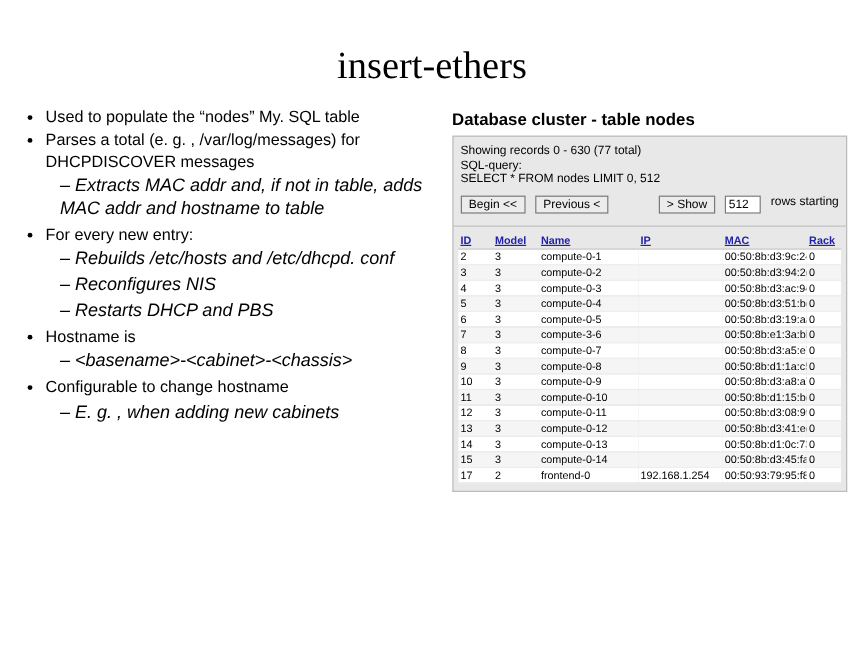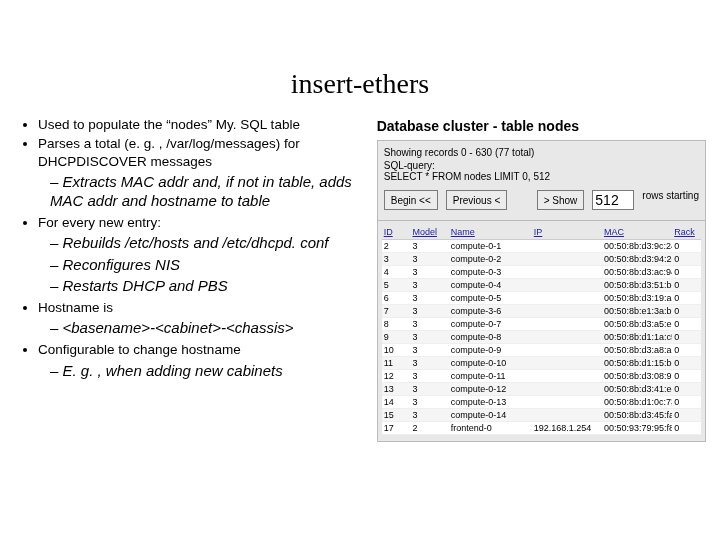--- a/index.html
+++ b/index.html
@@ -1,34 +1,34 @@
 <!DOCTYPE html>
 <html><head>
 <meta charset="utf-8">
 <style>
   * { margin: 0; padding: 0; box-sizing: border-box; }
   body { width: 720px; height: 540px; background: #fff; font-family: Verdana, Arial, sans-serif; position: relative; }
-  .title { font-family: Georgia, 'Times New Roman', serif; font-size: 28px; text-align: center; padding-top: 36px; font-weight: normal; margin-top: 32px; }
+  .title { font-family: Georgia, 'Times New Roman', serif; font-size: 32px; text-align: center; padding-top: 36px; font-weight: normal; }
   .content { display: flex; padding: 16px 14px 0 14px; }
   .bullets { width: 52%; font-size: 13.5px; line-height: 1.28; }
   .bullets ul { list-style: disc; padding-left: 24px; }
   .bullets ul ul { list-style: none; padding-left: 12px; margin-top: 2px; margin-bottom: 4px; font-size: 15px; font-style: italic; }
   .bullets ul ul li::before { content: "–  "; }
   .bullets li { margin-bottom: 2px; }
   .panel { width: 48%; margin-left: 6px; }
   .panel-header { font-family: Arial, sans-serif; font-size: 14px; font-weight: bold; padding: 2px 0 6px 0; }
   .panel-bar { background: #e8e8e8; border: 1px solid #bbb; padding: 6px 6px 10px 6px; font-family: Arial, sans-serif; font-size: 10px; }
   .panel-bar .records { margin-bottom: 2px; }
   .controls { display: flex; gap: 8px; margin-top: 8px; }
   .controls button { font-family: Arial, sans-serif; font-size: 10px; padding: 1px 6px; border: 1px solid #7a7a7a; background: #ececec; }
-  .controls input { width: 42px; font-size: 14px; padding: 1px 2px; border: 1px solid #7a7a7a; }
+  .controls input { width: 30px; font-size: 10px; padding: 1px 2px; border: 1px solid #7a7a7a; }
   .controls .rows-label { font-size: 10px; }
   .table-wrap { background: #e8e8e8; border: 1px solid #bbb; border-top: none; padding: 4px 4px 6px 4px; }
   table.nodes { width: 100%; border-collapse: collapse; font-family: Arial, sans-serif; font-size: 9px; table-layout: fixed; }
-  table.nodes th { text-align: left; color: #2020aa; font-weight: normal; padding: 2px 2px; border-bottom: 1px solid #ccc; text-decoration: underline; }
+  table.nodes th { text-align: left; color: #2020aa; font-weight: bold; padding: 2px 2px; border-bottom: 1px solid #ccc; text-decoration: underline; }
   table.nodes td { padding: 1px 2px; background: #fff; border-bottom: 1px solid #eee; white-space: nowrap; overflow: hidden; }
   table.nodes tr:nth-child(even) td { background: #f5f5f5; }
 </style>
 </head>
 <body>
 
 <h1 class="title">insert-ethers</h1>
 
 <div class="content">
 

